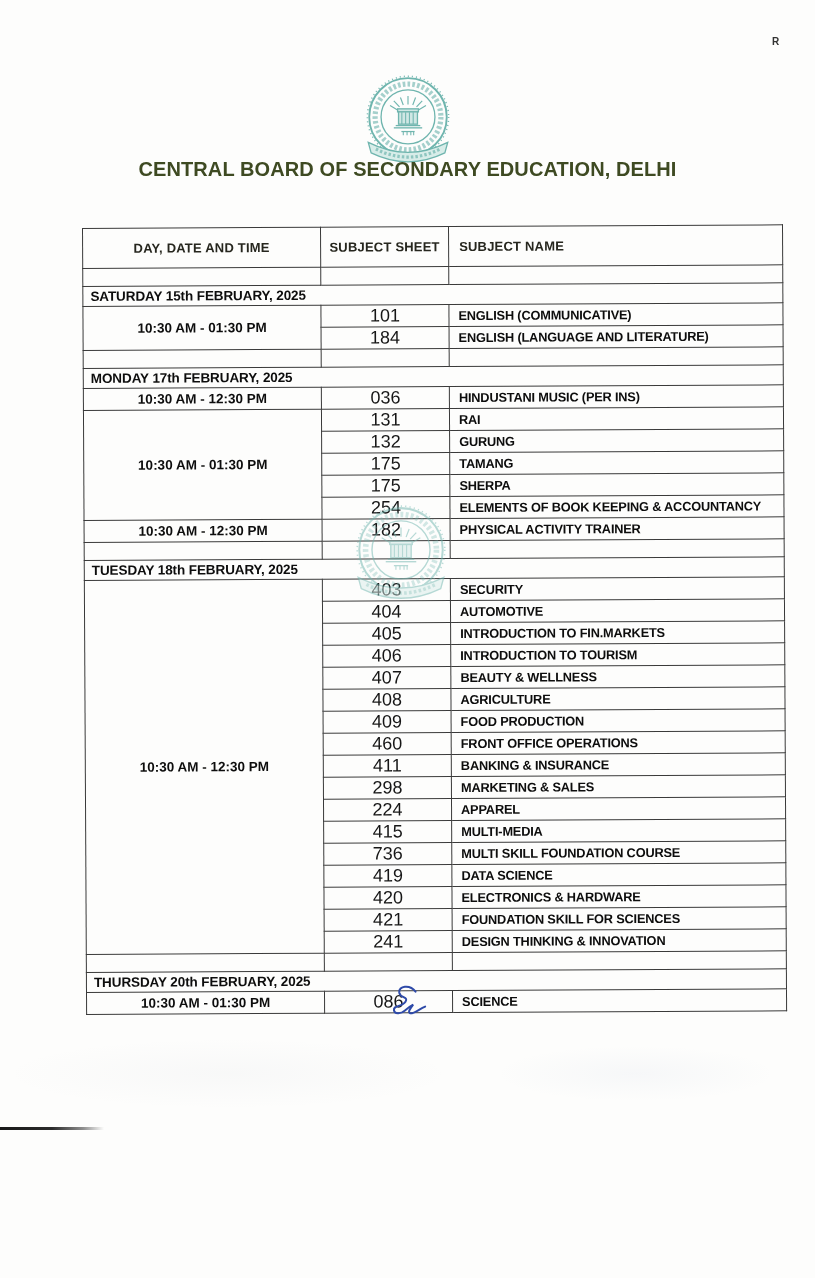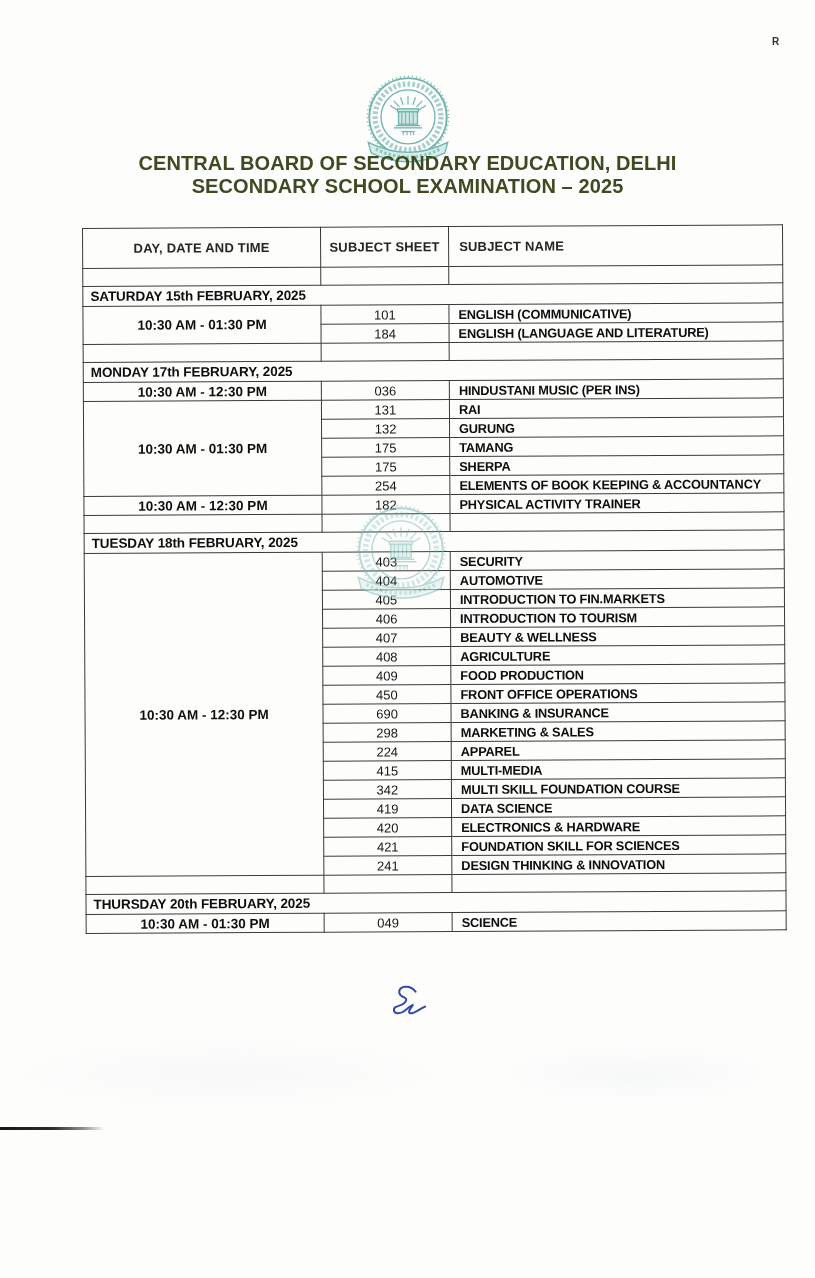--- a/index.html
+++ b/index.html
@@ -7,37 +7,37 @@
     position:relative;width:815px;height:1278px;margin:0 auto;
     background:#fdfdfc;
     background-image:
       radial-gradient(ellipse 320px 50px at 28% 84%, rgba(120,130,150,0.04), transparent 70%),
       radial-gradient(ellipse 200px 40px at 78% 84%, rgba(120,140,180,0.05), transparent 70%);
     font-family:"Liberation Sans", sans-serif;
     overflow:hidden;
   }
   .corner-mark{position:absolute;top:36px;left:772px;font-size:10px;font-weight:bold;color:#333;}
   .logo{position:absolute;left:356px;top:74px;width:104px;height:99px;}
-  .titles{position:absolute;top:152px;left:0;width:100%;text-align:center;color:#3e4a22;font-weight:bold;}
+  .titles{position:absolute;top:158px;left:0;width:100%;text-align:center;color:#3e4a22;font-weight:bold;}
   .titles div{font-size:20px;line-height:22.5px;letter-spacing:0.1px;}
 
   .sheet{position:absolute;left:82px;top:228px;transform:rotate(-0.3deg);transform-origin:0 0;}
   table{border-collapse:collapse;width:700px;table-layout:fixed;}
   td,th{border:1.4px solid #3a3a3a;padding:0;box-sizing:border-box;overflow:hidden;white-space:nowrap;}
   col.c1{width:238px;} col.c2{width:128px;} col.c3{width:334px;}
 
   tr.head-row th{height:40px;font-size:13px;color:#26261e;letter-spacing:0.2px;}
   th.h1,th.h2{text-align:center;}
   th.h3{text-align:left;padding-left:10px;}
 
   tr.spacer-row td{height:18px;}
   tr.date-row td{height:20px;font-size:13.5px;font-weight:bold;color:#0d0d0d;padding-left:7px;letter-spacing:-0.1px;}
   tr.entry-row td{height:19px;}
   td.time-cell{font-weight:bold;font-size:13.5px;text-align:center;color:#0d0d0d;}
-  td.code-cell{font-size:13px;text-align:center;color:#161616;}
+  td.code-cell{font-size:18px;text-align:center;color:#161616;}
   td.name-cell{font-weight:bold;font-size:12.8px;text-align:left;padding-left:9px;letter-spacing:-0.2px;color:#0d0d0d;}
 
   .stamp{position:absolute;left:345px;top:504px;width:112px;height:106px;opacity:0.5;pointer-events:none;}
   .signature{position:absolute;left:376px;top:984px;width:58px;height:48px;}
   .edge-artifact{position:absolute;left:0;top:1127px;width:104px;height:2.6px;
     background:linear-gradient(to right,#181818 0%,#2b2b2b 50%,#8f8f8f 80%,rgba(160,160,160,0) 100%);}
 </style>
 </head>
 <body>
 
@@ -83,21 +83,20 @@
 <div class="page">
 
   <div class="corner-mark">R</div>
 
   <svg class="logo" viewBox="0 0 110 104">
     <use href="#emblem-g"></use>
   </svg>
 
   <div class="titles">
     <div>CENTRAL BOARD OF SECONDARY EDUCATION, DELHI</div>
-    <div>SECONDARY SCHOOL EXAMINATION – 2025</div>
   </div>
 
   <div class="sheet">
     <table>
       <colgroup>
           <col class="c1">
           <col class="c2">
           <col class="c3">
         </colgroup>
       <thead>
@@ -195,41 +194,41 @@
           </tr>
           <tr class="entry-row">
             <td class="code-cell">408</td>
             <td class="name-cell">AGRICULTURE</td>
           </tr>
           <tr class="entry-row">
             <td class="code-cell">409</td>
             <td class="name-cell">FOOD PRODUCTION</td>
           </tr>
           <tr class="entry-row">
-            <td class="code-cell">450</td>
+            <td class="code-cell">460</td>
             <td class="name-cell">FRONT OFFICE OPERATIONS</td>
           </tr>
           <tr class="entry-row">
-            <td class="code-cell">690</td>
+            <td class="code-cell">411</td>
             <td class="name-cell">BANKING &amp; INSURANCE</td>
           </tr>
           <tr class="entry-row">
             <td class="code-cell">298</td>
             <td class="name-cell">MARKETING &amp; SALES</td>
           </tr>
           <tr class="entry-row">
             <td class="code-cell">224</td>
             <td class="name-cell">APPAREL</td>
           </tr>
           <tr class="entry-row">
             <td class="code-cell">415</td>
             <td class="name-cell">MULTI-MEDIA</td>
           </tr>
           <tr class="entry-row">
-            <td class="code-cell">342</td>
+            <td class="code-cell">736</td>
             <td class="name-cell">MULTI SKILL FOUNDATION COURSE</td>
           </tr>
           <tr class="entry-row">
             <td class="code-cell">419</td>
             <td class="name-cell">DATA SCIENCE</td>
           </tr>
           <tr class="entry-row">
             <td class="code-cell">420</td>
             <td class="name-cell">ELECTRONICS &amp; HARDWARE</td>
           </tr>
@@ -244,21 +243,21 @@
           <tr class="spacer-row">
             <td></td>
             <td></td>
             <td></td>
           </tr>
           <tr class="date-row">
             <td colspan="3">THURSDAY 20th FEBRUARY, 2025</td>
           </tr>
           <tr class="entry-row">
             <td class="time-cell" rowspan="1">10:30 AM - 01:30 PM</td>
-            <td class="code-cell">049</td>
+            <td class="code-cell">086</td>
             <td class="name-cell">SCIENCE</td>
           </tr>
         </tbody>
     </table>
   </div>
 
   <svg class="stamp" viewBox="0 0 110 104">
     <use href="#emblem-g"></use>
   </svg>
 

